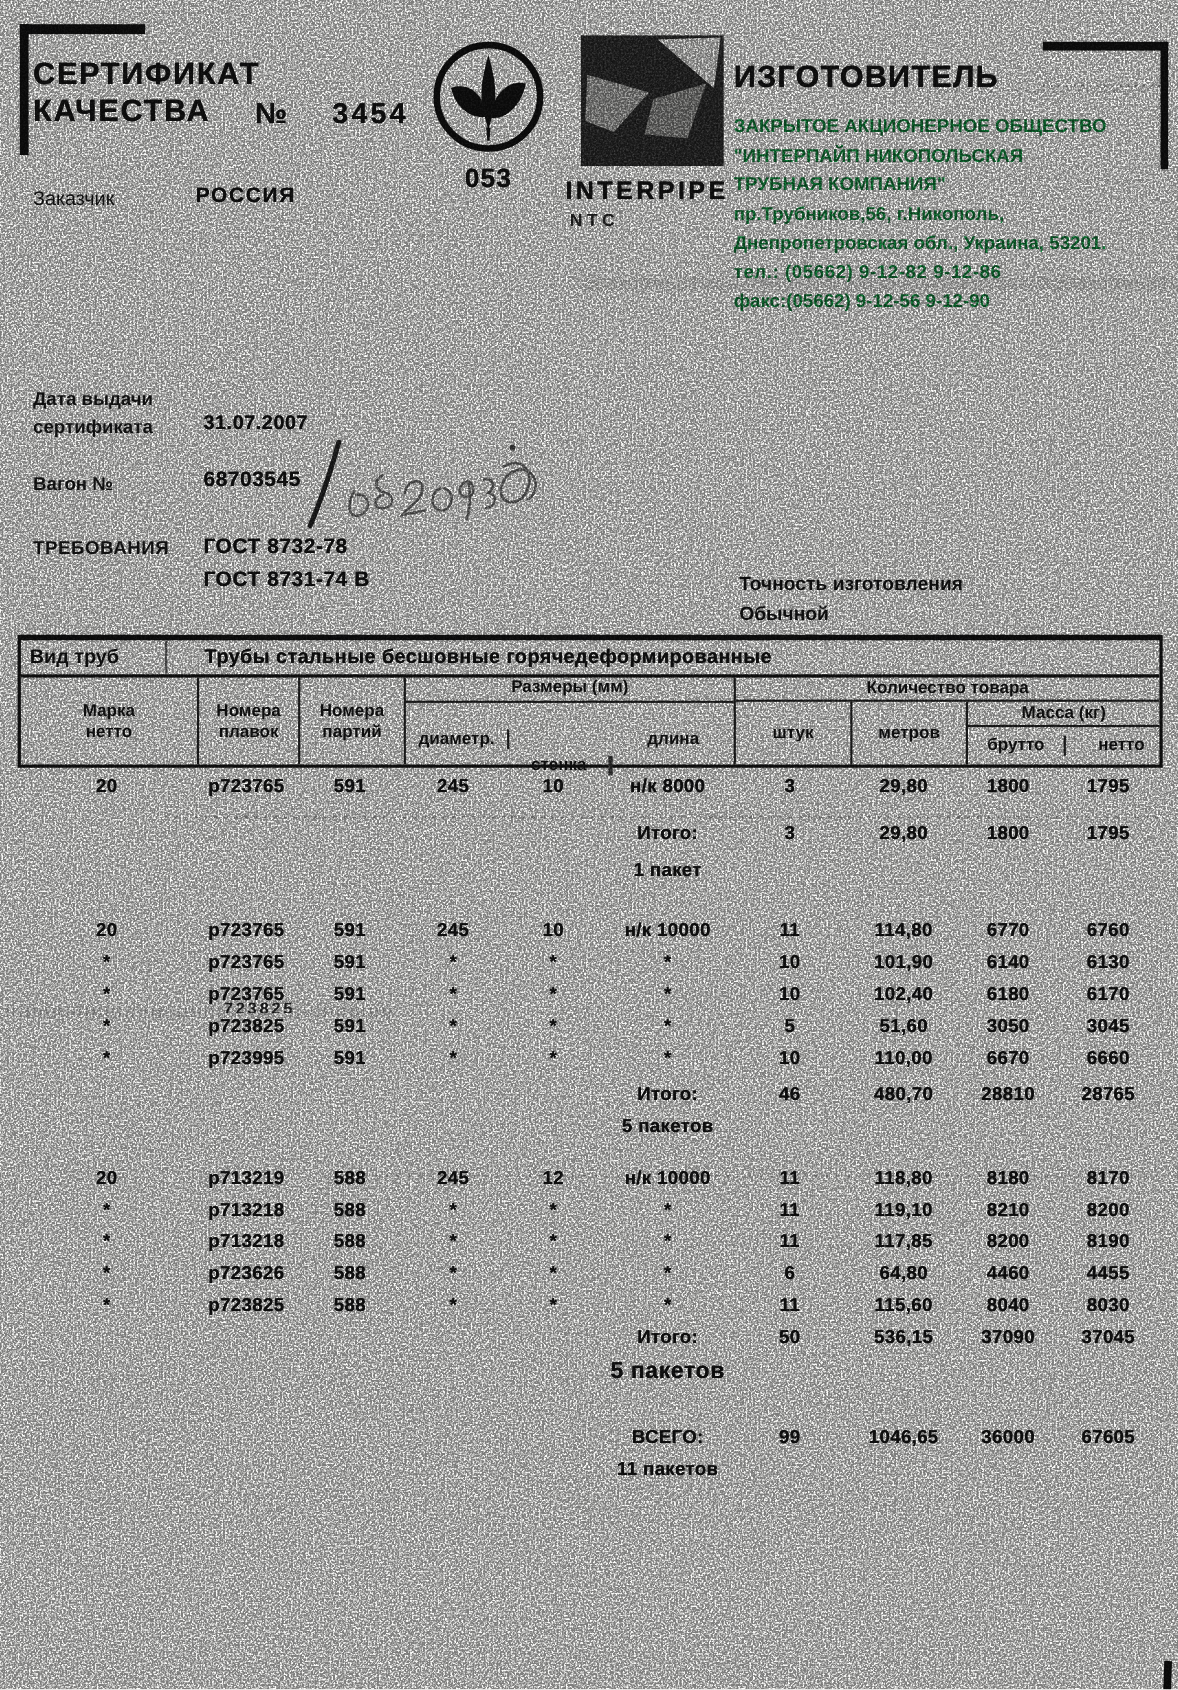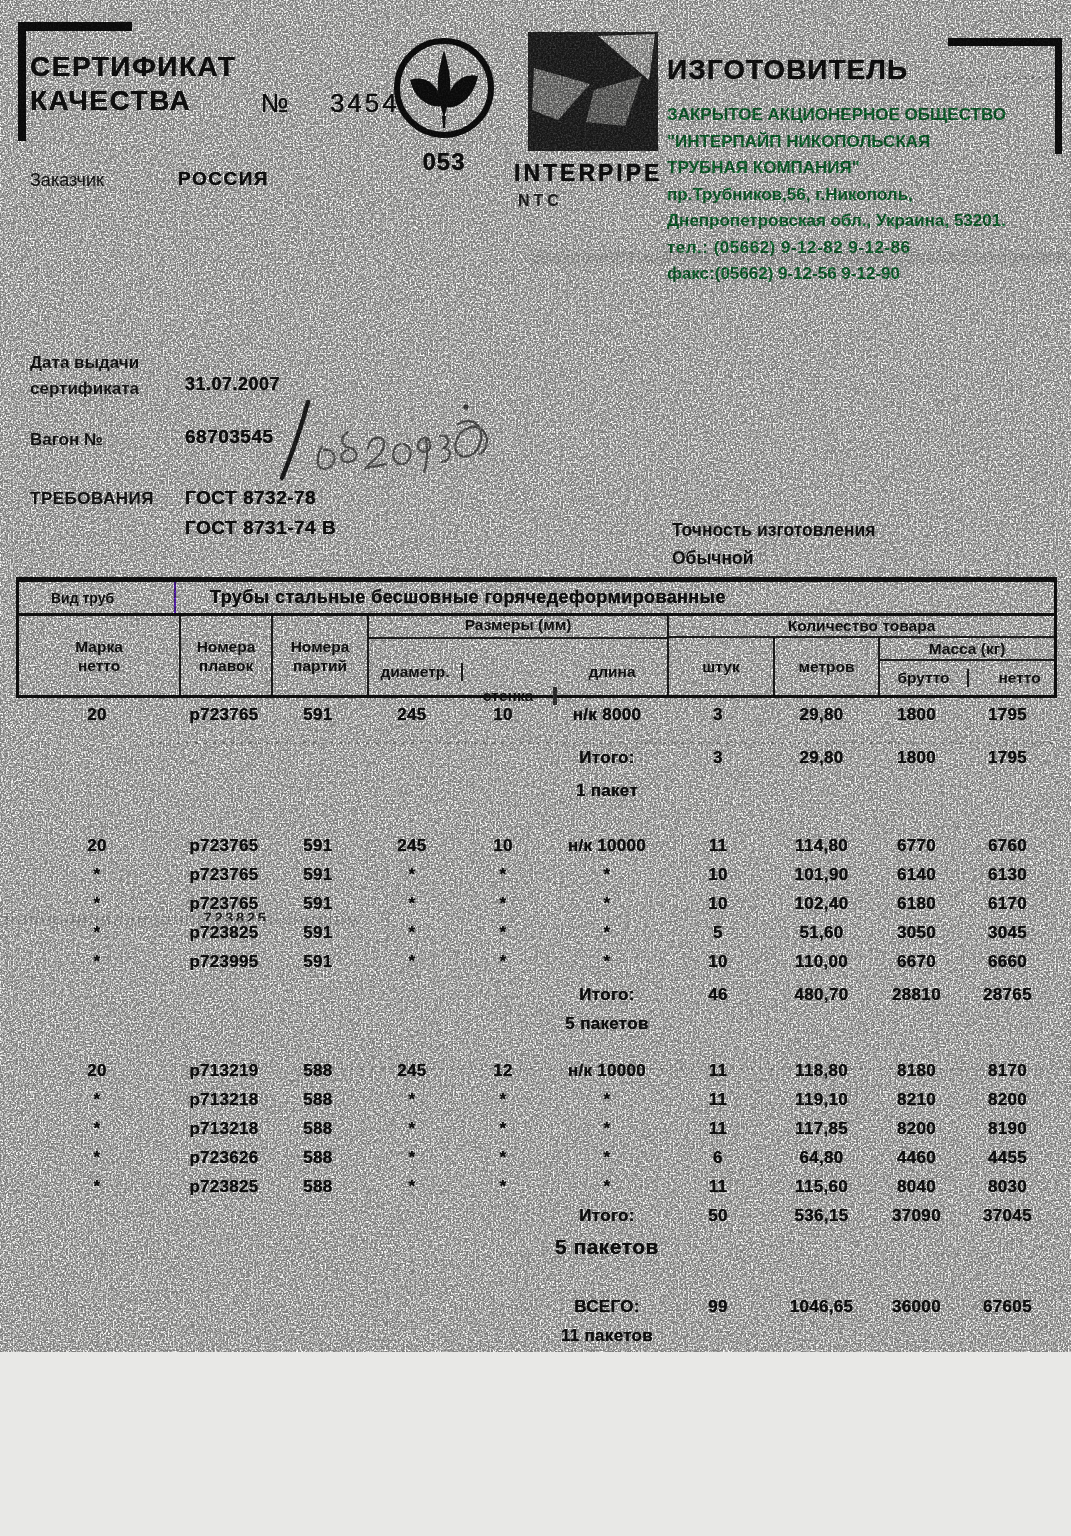--- a/index.html
+++ b/index.html
@@ -1,28 +1,28 @@
 <!DOCTYPE html>
 <html><head>
 <meta charset="utf-8">
 <style>
   html,body{margin:0;padding:0;background:#e8e8e6;}
   #page{
-    position:relative; width:1071px; height:1352px; margin:0 auto;
+    position:relative; width:1071px; height:1536px; margin:0 auto;
     background:#fcfcfa; overflow:hidden;
     font-family:"Liberation Sans","DejaVu Sans",sans-serif;
     color:#171717;
   }
   .abs{position:absolute;}
   
   .corner-tl{left:18px;top:22px;width:106px;height:110px;border-top:9px solid #141414;border-left:8px solid #141414;}
   .corner-tr{left:948px;top:38px;width:107px;height:108px;border-top:8px solid #141414;border-right:7px solid #141414;}
   
   .cert-title{left:30px;top:50px;font-size:28px;font-weight:800;letter-spacing:1.5px;line-height:34px;text-shadow:0 0 .6px #222;}
-  .cert-no{left:232px;top:88px;font-size:26px;font-weight:400;letter-spacing:1px;text-shadow:0 0 .6px #222;padding-left:29px;}
+  .cert-no{left:232px;top:88px;font-size:26px;font-weight:700;letter-spacing:1px;text-shadow:0 0 .6px #222;}
   .cert-no .num{margin-left:40px;letter-spacing:3px;}
   .customer-row{left:30px;top:170px;font-size:18px;}
   .customer-val{left:178px;top:168px;font-size:19px;font-weight:800;letter-spacing:1.5px;text-shadow:0 0 .5px #222;}
   
   .stamp{left:388px;top:34px;width:112px;text-align:center;}
   .stamp-num{font-size:24px;font-weight:800;letter-spacing:1px;margin-top:-2px;text-shadow:0 0 .6px #222;}
   
   .iplogo{left:528px;top:32px;}
   .iplogo-word{left:514px;top:160px;font-size:23px;font-weight:800;letter-spacing:3px;text-shadow:0 0 .8px #111;}
   .iplogo-sub{left:518px;top:192px;font-size:16px;font-weight:700;letter-spacing:4px;color:#2c2c2c;}
@@ -37,21 +37,21 @@
   .d-issue-val{left:185px;top:374px;}
   .d-wagon-lbl{left:30px;top:430px;}
   .d-wagon-val{left:185px;top:426px;font-size:19px;}
   .d-req-lbl{left:30px;top:489px;letter-spacing:.5px;}
   .d-req-1{left:185px;top:487px;font-size:19px;}
   .d-req-2{left:185px;top:517px;font-size:19px;}
   .d-prec{left:672px;top:516px;line-height:28px;font-size:17.5px;font-weight:600;}
   
   .thead{left:16px;top:577px;width:1041px;border:3px solid #161616;border-top-width:5px;box-sizing:border-box;background:rgba(255,255,255,.15);}
   .thead-kind{display:flex;height:31px;border-bottom:3px solid #161616;align-items:center;}
-  .kind-label{width:133px;padding-left:8px;font-size:14px;font-weight:800;border-right:2px solid #6d28d9;height:100%;display:flex;align-items:center;box-sizing:border-box;margin-left:24px;}
+  .kind-label{width:133px;padding-left:8px;font-size:18px;font-weight:800;border-right:2px solid #737373;height:100%;display:flex;align-items:center;box-sizing:border-box;}
   .kind-value{flex:1;padding-left:34px;font-size:18px;font-weight:800;letter-spacing:.4px;text-shadow:0 0 .5px #222;}
   .thead-cols{display:flex;height:79px;font-size:15.5px;font-weight:700;text-align:center;}
   .hc{box-sizing:border-box;}
   .c-full{border-right:2px solid #262626;display:flex;flex-direction:column;justify-content:center;line-height:19px;}
   .w-mark{width:162px;} .w-melt{width:92px;} .w-batch{width:96px;}
   .grp-sizes{width:300px;border-right:2px solid #262626;display:flex;flex-direction:column;}
   .grp-sizes-label{height:44px;display:flex;align-items:flex-end;justify-content:center;padding-bottom:3px;border-bottom:2px solid #262626;box-sizing:border-box;}
   .grp-sizes-cells{flex:1;display:flex;align-items:center;}
   .cell-diam{width:92px;border-right:2px solid #262626;} .cell-wall{width:90px;border-right:4px solid #404040;margin-top:48px;} .cell-len{flex:1;}
   .grp-qty{flex:1;display:flex;flex-direction:column;}

